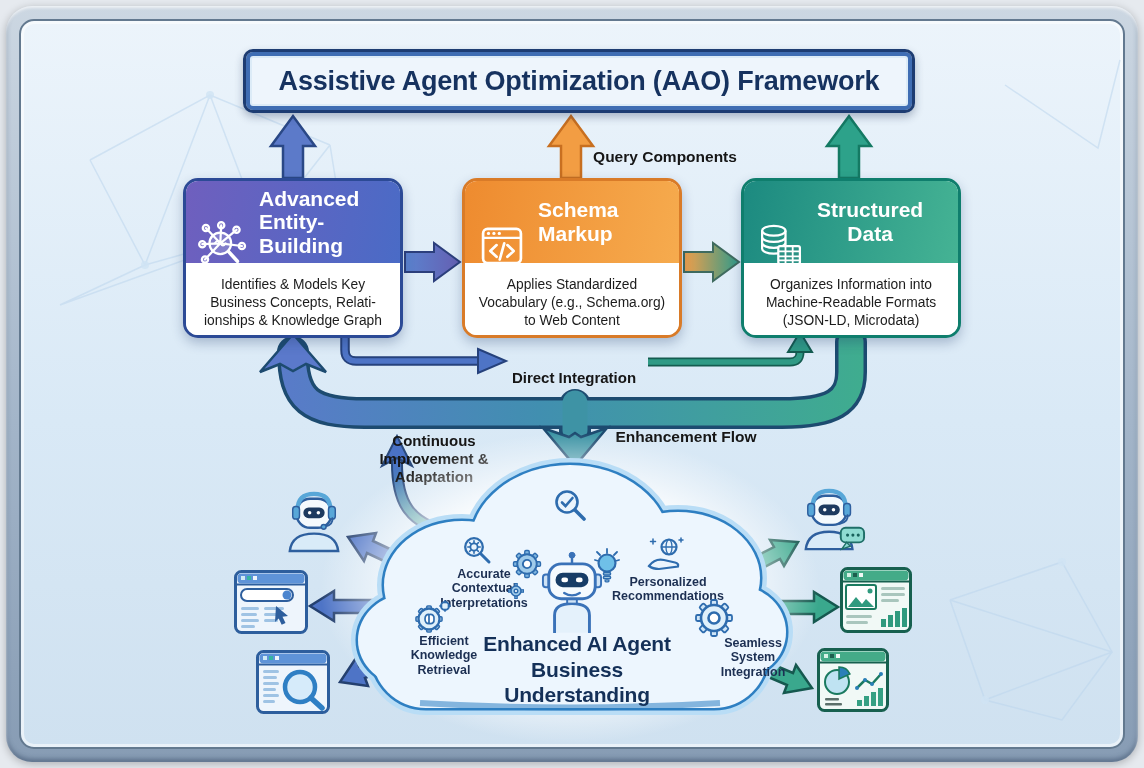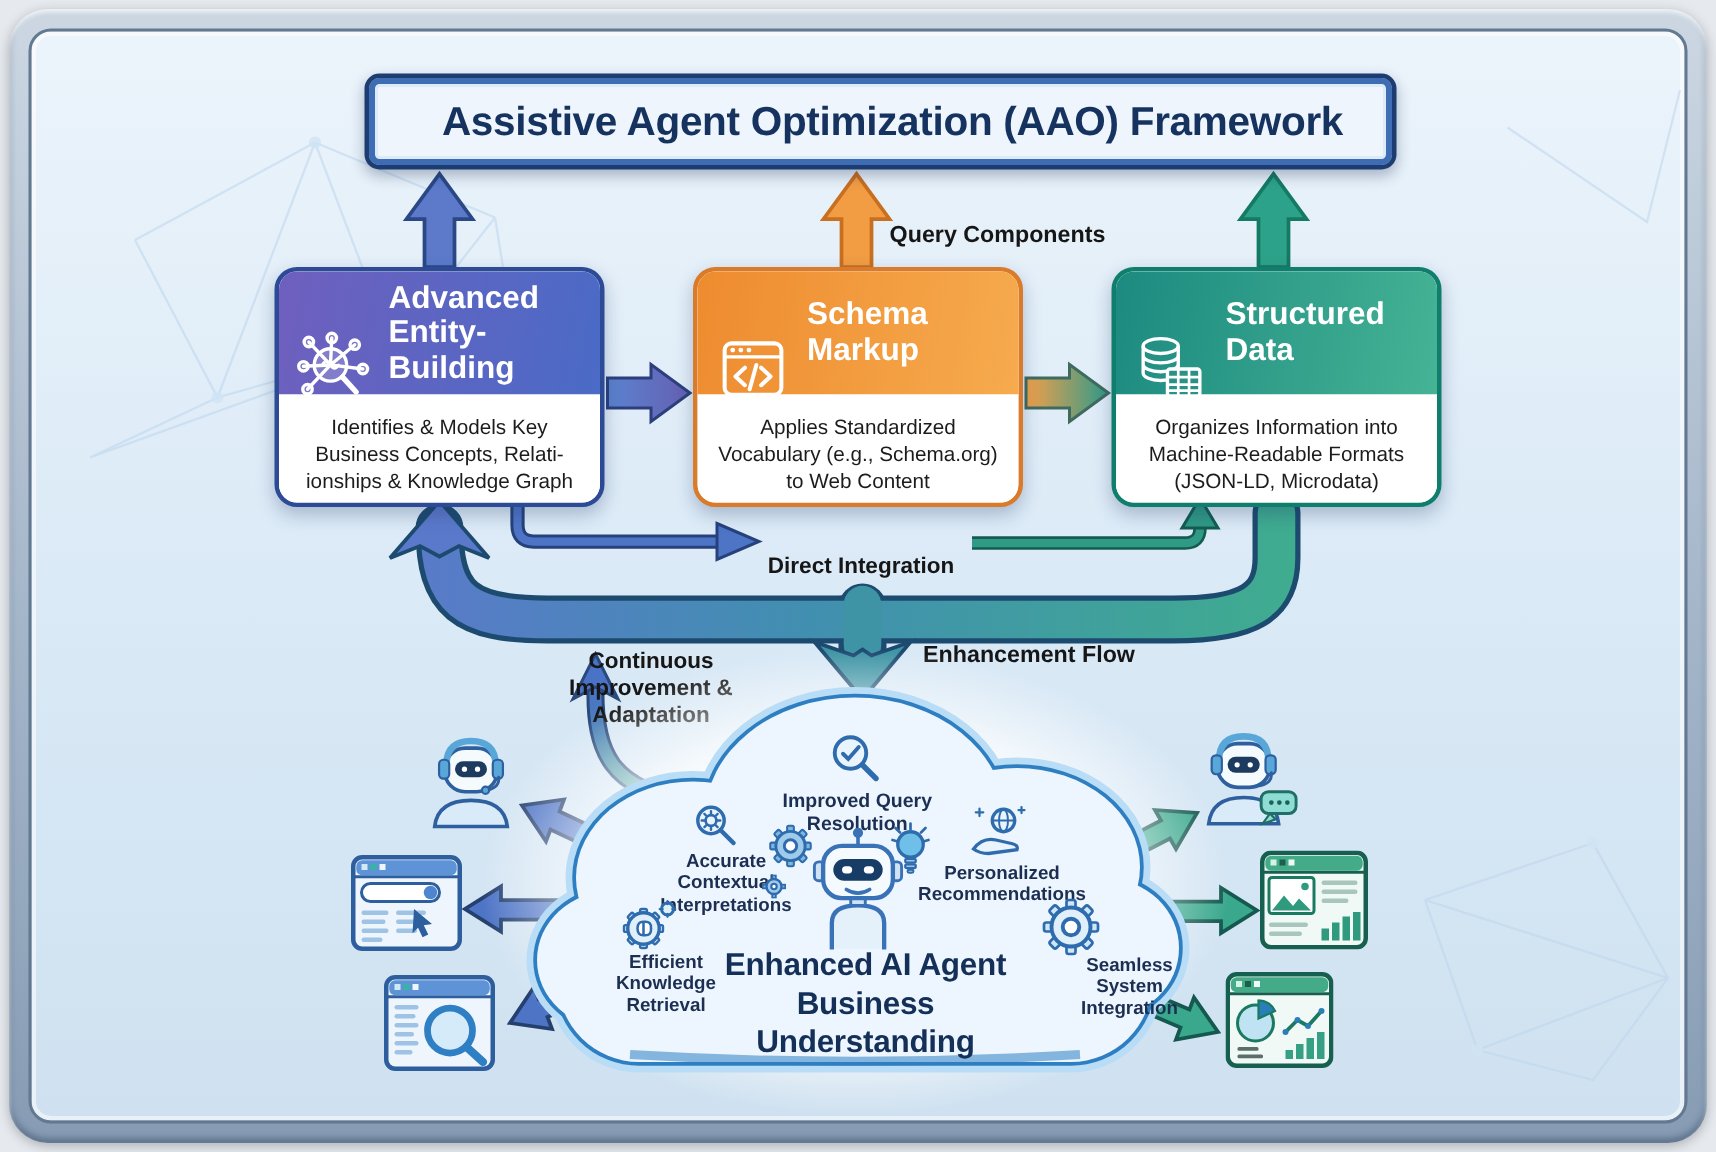--- a/index.html
+++ b/index.html
@@ -11,35 +11,35 @@
   .panel{position:absolute;inset:19px;border-radius:15px;
          background:linear-gradient(180deg,#ecf4fb 0%,#d9e9f6 55%,#cfe1f0 100%);
          border:2px solid #63798f; box-shadow:inset 0 0 0 3px rgba(255,255,255,.55);}
   .content{position:absolute;inset:0;}
   .abs{position:absolute;}
   svg{display:block;}
 
   .title-box{position:absolute;left:243px;top:49px;width:666px;height:58px;
          background:#eef5fc;border-radius:10px;border:3px solid #1d3c72;
          box-shadow:inset 0 0 0 4px #3f6db3, inset 0 0 0 6px #dcebf7, 0 4px 9px rgba(20,40,80,.3);
-         display:flex;align-items:center;justify-content:center;padding-left:16px;}
+         display:flex;align-items:center;justify-content:center;}
   .title-text{font-size:27px;font-weight:700;color:#16325f;letter-spacing:-.2px;}
 
   .lbl{font-weight:700;color:#161616;text-align:center;white-space:pre-line;line-height:1.2;}
 
   .box{position:absolute;top:178px;width:220px;height:160px;border-radius:15px;overflow:hidden;
        background:#fff;border:3px solid;box-shadow:0 5px 12px rgba(25,50,100,.28);box-sizing:border-box;}
   .box-head{height:74px;display:flex;align-items:center;gap:9px;padding:4px 6px 4px 10px;
        color:#fff;font-weight:700;font-size:21px;line-height:1.12;white-space:pre-line;}
   .box-head .ic{width:54px;height:54px;flex:0 0 auto;}
   .box-body{height:80px;display:flex;align-items:center;justify-content:center;background:#fff;
        font-size:13.8px;font-weight:500;color:#1c1c1c;text-align:center;white-space:pre-line;line-height:1.3;padding:0 4px;}
   .b1{left:183px;border-color:#2c4a96;} .b1 .box-head{background:linear-gradient(100deg,#6f5fbe,#4a6bc6);}
   .b2{left:462px;border-color:#d97b28;} .b2 .box-head{background:linear-gradient(100deg,#ee8b2f,#f6ab4e);}
-  .b3{left:741px;border-color:#0f7e6d;} .b3 .box-head{background:linear-gradient(100deg,#1c8a80,#45b394);}
+  .b3{left:741px;border-color:#0f7e6d;} .b3 .box-head{background:linear-gradient(100deg,#1c8a80,#45b394);text-align:center;}
 
   .cl{font-size:12.2px;font-weight:700;color:#1c2f52;text-align:center;white-space:pre-line;line-height:1.15;}
   .cloud-title{font-size:21px;font-weight:800;color:#143058;text-align:center;white-space:pre-line;
        line-height:1.22;letter-spacing:-.2px;}
 </style>
 </head>
 <body>
 
 <div class="stage">
   <div class="frame"></div>
@@ -232,22 +232,20 @@
       <path d="M420 703 Q570 712 720 703" stroke="#2e7fc2" stroke-width="6" fill="none" opacity="0.55"></path>
     </svg>
 
     <div class="abs" style="left:553px;top:489px;width:36px;height:36px;">
       <svg width="100%" height="100%" viewBox="0 0 36 36" fill="none" stroke="#2e6cae" stroke-linecap="round">
         <circle cx="14" cy="13" r="10.5" fill="#eaf4fd" stroke-width="2.6"></circle>
         <path d="M9 13.5 l3.5 3.5 7 -8" stroke-width="2.6"></path>
         <path d="M22 21 L31 30" stroke-width="3.6"></path>
       </svg>
     </div>
-    <div class="abs cl" style="left:494px;top:527px;width:155px;font-size:13px;">Improved Query
-Resolution</div>
 
     <div class="abs" style="left:462px;top:536px;width:30px;height:30px;">
       <svg width="100%" height="100%" viewBox="0 0 30 30" fill="none" stroke="#2e6cae" stroke-linecap="round">
         <circle cx="12" cy="11" r="8.8" fill="#eaf4fd" stroke-width="2.3"></circle>
         <circle cx="12" cy="11" r="3.6" stroke-width="1.8"></circle>
         <path d="M12 4.8 v2 M12 15.2 v2 M5.8 11 h2 M16.2 11 h2 M7.6 6.6 l1.4 1.4 M15 14 l1.4 1.4 M16.4 6.6 L15 8 M9 14 l-1.4 1.4" stroke-width="1.6"></path>
         <path d="M18.5 17.5 L27 26" stroke-width="3"></path>
       </svg>
     </div>
     <div class="abs cl" style="left:424px;top:567px;width:120px;font-size:12.5px;">Accurate

